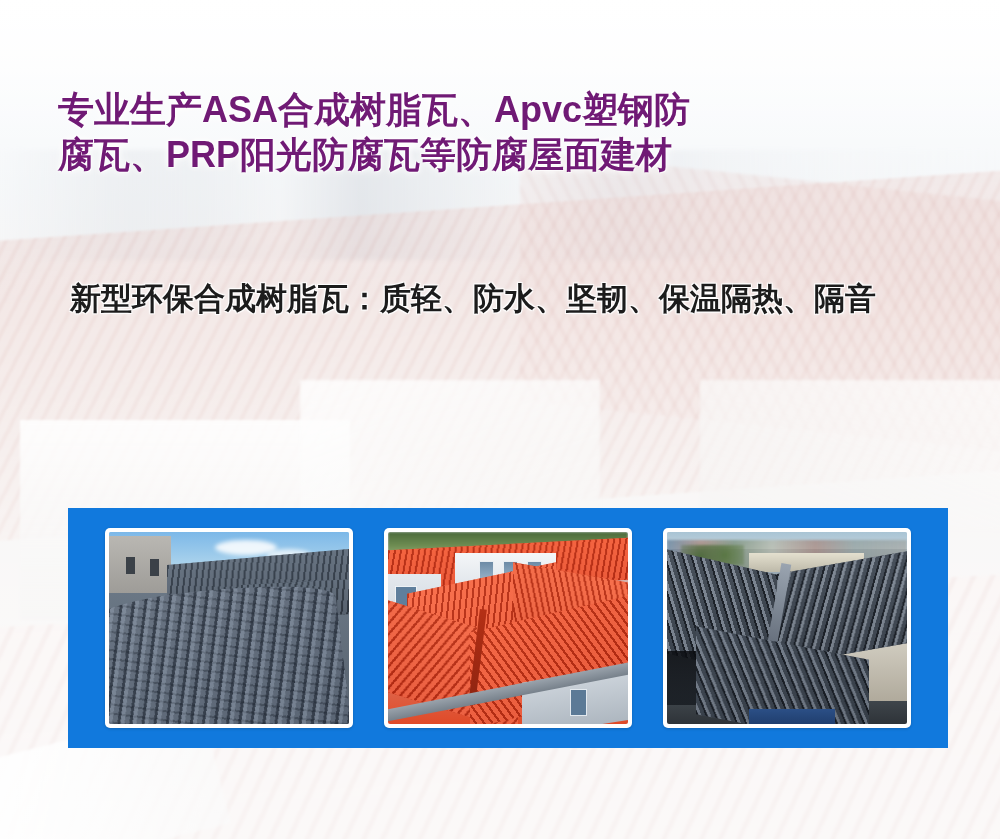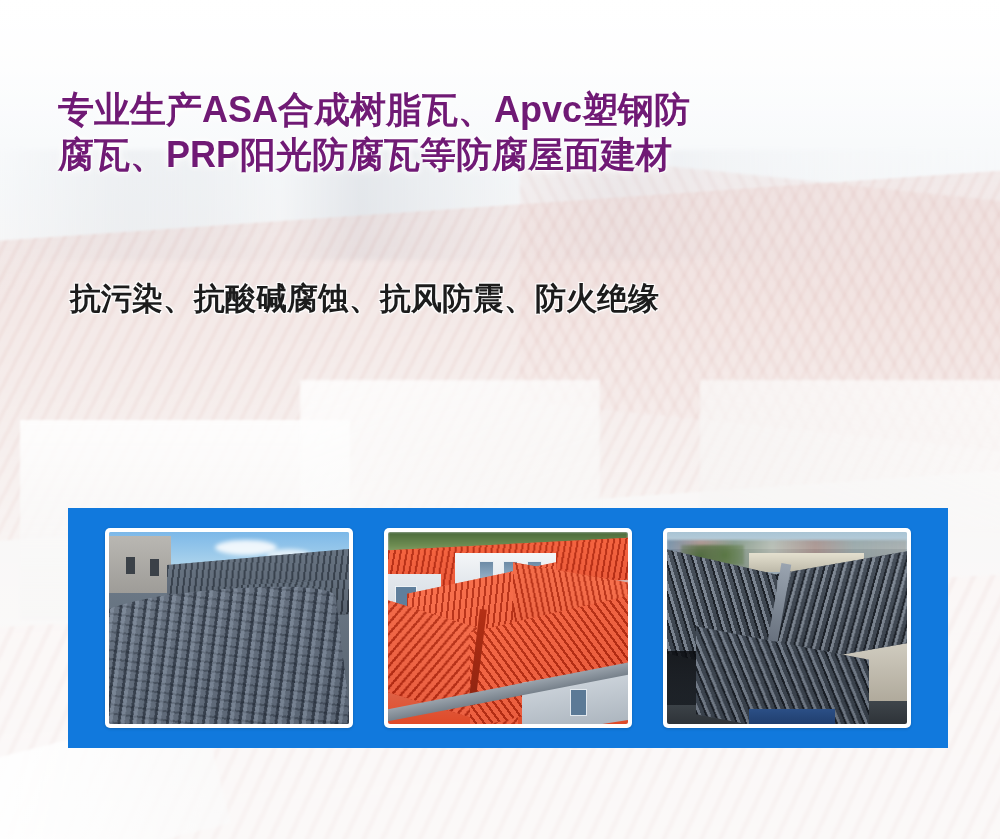--- a/index.html
+++ b/index.html
@@ -463,21 +463,21 @@
     <div class="bg-ridge"></div>
     <div class="bg-wash"></div>
   </div>
 
   <div class="content">
 
     <div class="headline">专业生产ASA合成树脂瓦、Apvc塑钢防
 腐瓦、PRP阳光防腐瓦等防腐屋面建材</div>
 
     <div class="subtext">
-      <div>抗污染、抗酸碱腐蚀、抗风防震、防火绝缘</div>
+      <div>新型环保合成树脂瓦：质轻、防水、坚韧、保温隔热、隔音</div>
     </div>
 
     <div class="gallery-panel">
 
       <div class="photo">
         <div class="photo-inner ph1">
           <div class="sky"></div>
           <div class="cloud1"></div>
           <div class="cloud2"></div>
           <div class="wall"></div>

